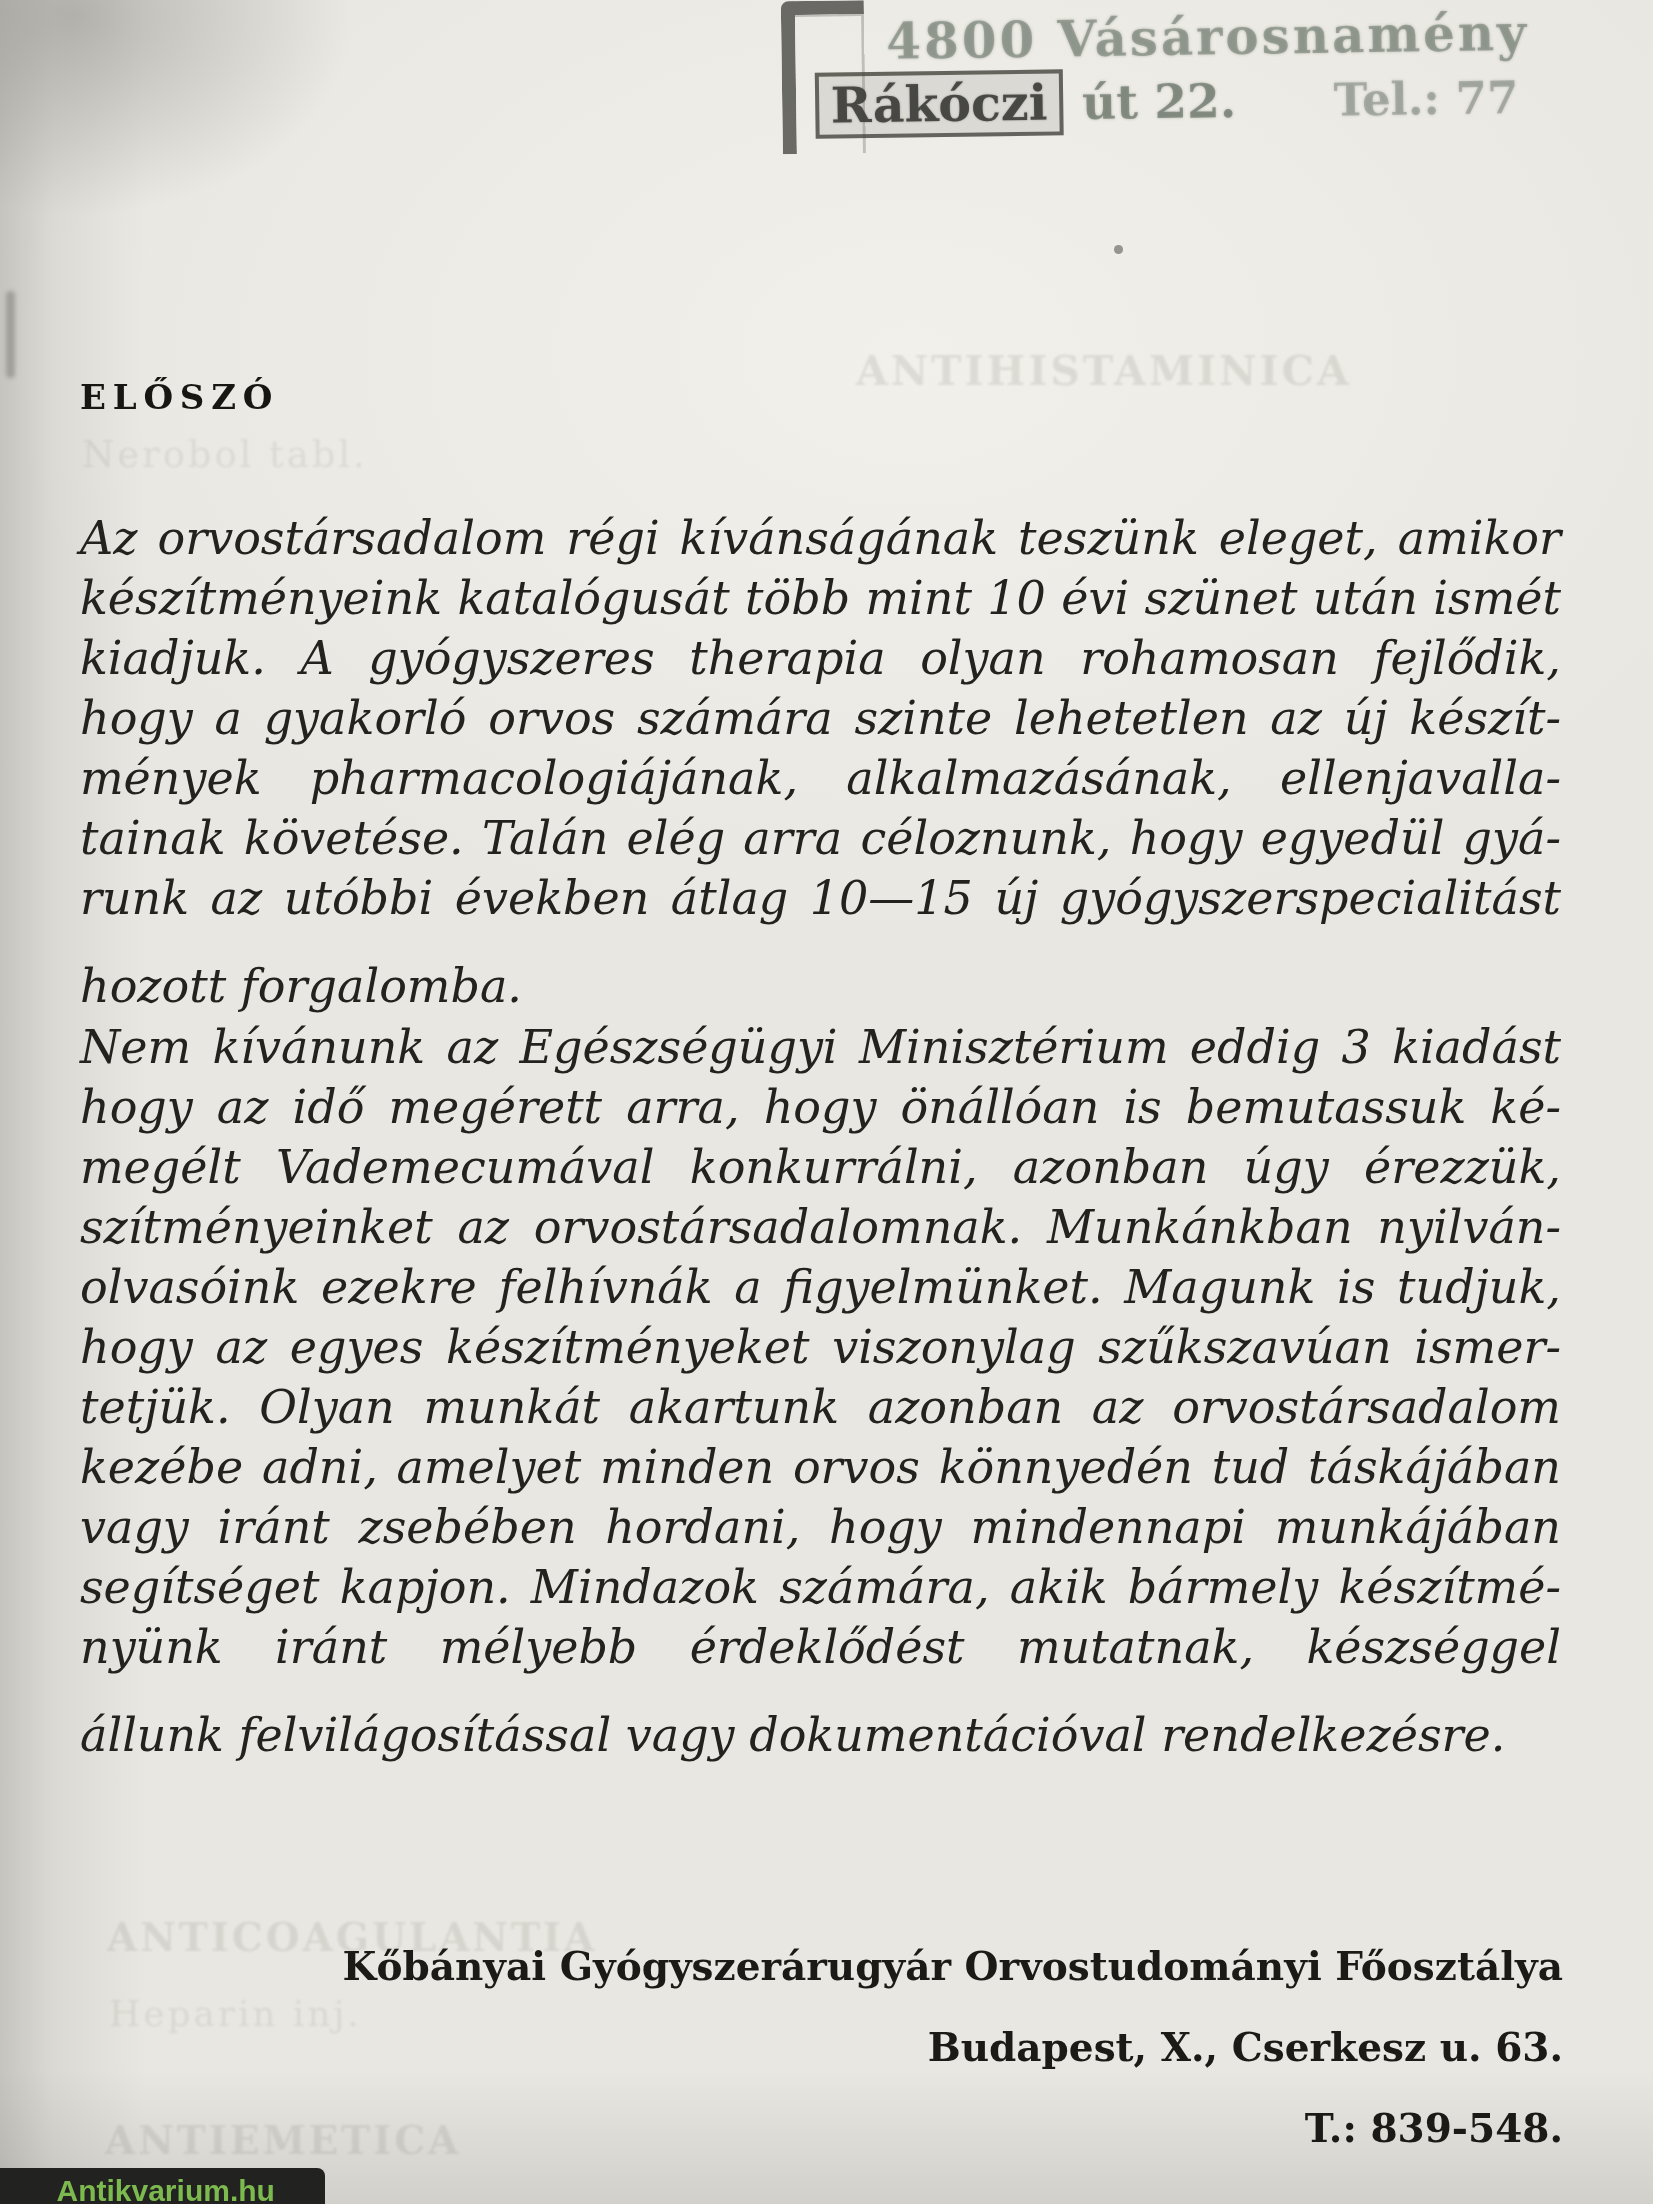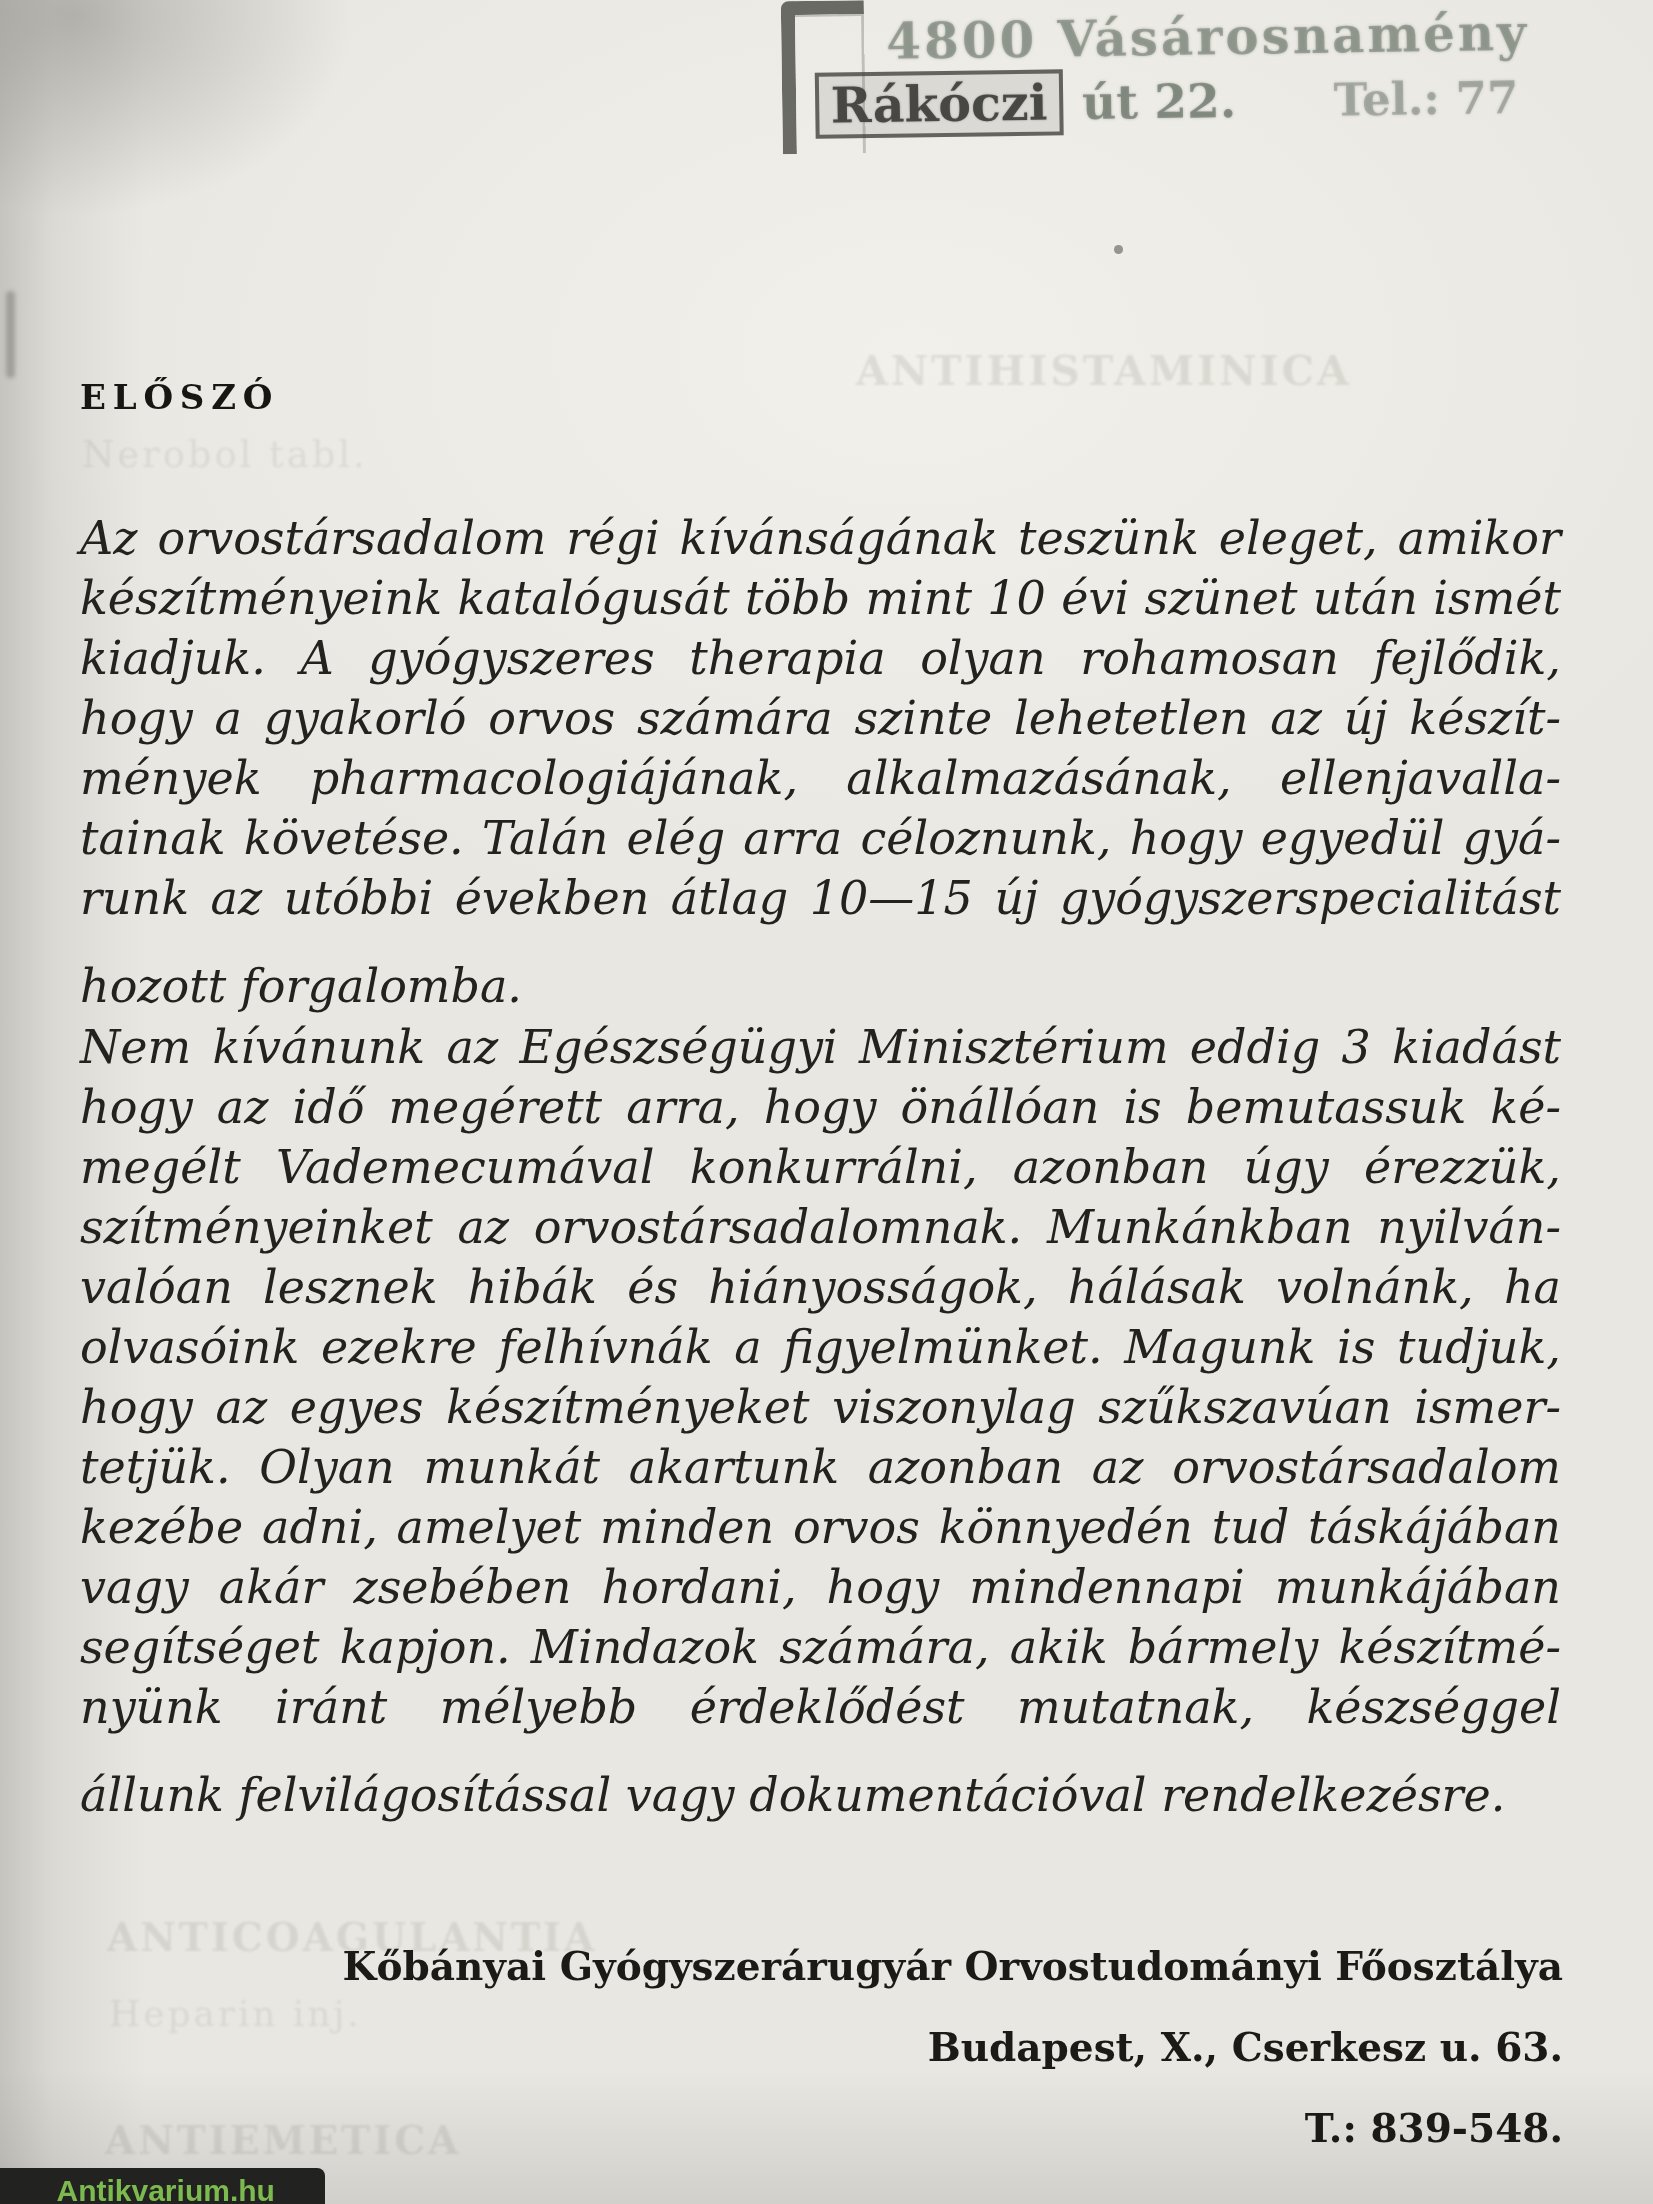--- a/index.html
+++ b/index.html
@@ -142,26 +142,25 @@
       <div class="line">tainak követése. Talán elég arra céloznunk, hogy egyedül gyá-</div>
       <div class="line">runk az utóbbi években átlag 10—15 új gyógyszerspecialitást</div>
       <div class="line last">hozott forgalomba.</div>
     </div>
 
   <div class="paragraph para-2">
       <div class="line">Nem kívánunk az Egészségügyi Minisztérium eddig 3 kiadást</div>
       <div class="line">hogy az idő megérett arra, hogy önállóan is bemutassuk ké-</div>
       <div class="line">megélt Vademecumával konkurrálni, azonban úgy érezzük,</div>
       <div class="line">szítményeinket az orvostársadalomnak. Munkánkban nyilván-</div>
-      <div class="line">valóan lesznek hibák és hiányosságok, hálásak volnánk, ha</div>
       <div class="line">olvasóink ezekre felhívnák a figyelmünket. Magunk is tudjuk,</div>
       <div class="line">hogy az egyes készítményeket viszonylag szűkszavúan ismer-</div>
       <div class="line">tetjük. Olyan munkát akartunk azonban az orvostársadalom</div>
       <div class="line">kezébe adni, amelyet minden orvos könnyedén tud táskájában</div>
-      <div class="line">vagy akár zsebében hordani, hogy mindennapi munkájában</div>
+      <div class="line">vagy iránt zsebében hordani, hogy mindennapi munkájában</div>
       <div class="line">segítséget kapjon. Mindazok számára, akik bármely készítmé-</div>
       <div class="line">nyünk iránt mélyebb érdeklődést mutatnak, készséggel</div>
       <div class="line last">állunk felvilágosítással vagy dokumentációval rendelkezésre.</div>
     </div>
 
   <div class="footer">
     <div class="footer-line">Kőbányai Gyógyszerárugyár Orvostudományi Főosztálya</div>
     <div class="footer-line">Budapest, X., Cserkesz u. 63.</div>
     <div class="footer-line">T.: 839-548.</div>
   </div>

